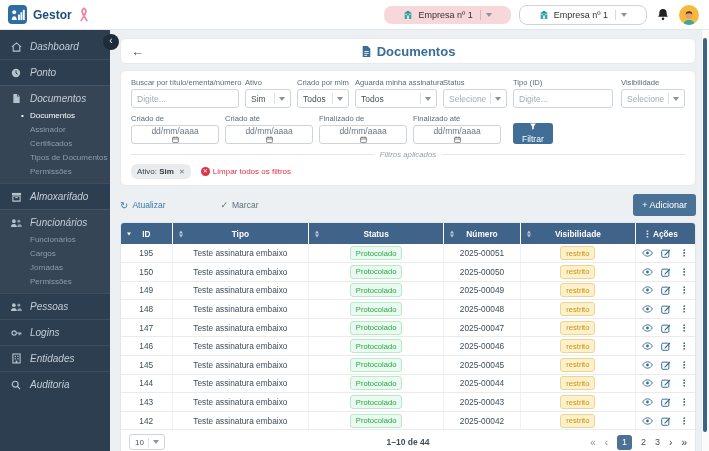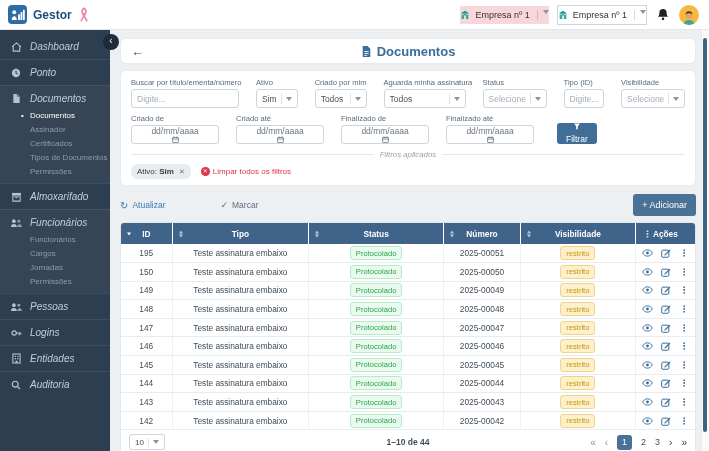--- a/index.html
+++ b/index.html
@@ -5,21 +5,21 @@
   * { margin:0; padding:0; box-sizing:border-box; }
   html,body { width:709px; height:451px; overflow:hidden; }
   body { font-family:"Liberation Sans","DejaVu Sans",sans-serif; background:#edf0f2; color:#3f4d5a; position:relative; }
 
   
   .topbar { height:30px; background:#fff; display:flex; align-items:center; justify-content:space-between; padding:0 10px 0 8px; border-bottom:1px solid #e4e7ea; position:relative; z-index:5; }
   .brand { display:flex; align-items:center; gap:6px; }
   .logo-box { width:19px; height:19px; background:#2d6da3; border-radius:4px; display:flex; align-items:center; justify-content:center; }
   .brand-name { font-size:12px; font-weight:bold; color:#1f4e79; }
   .top-right { display:flex; align-items:center; gap:8px; }
-  .company { display:flex; align-items:flex-start; gap:5px; font-size:9px; color:#333; padding:4px 0; border-radius:0; cursor:pointer; }
+  .company { display:flex; align-items:center; gap:5px; font-size:9px; color:#333; padding:4px 19px; border-radius:8px; cursor:pointer; }
   .company.pink { background:#f8d7da; }
   .company.plain { background:#fff; border:1px solid #ced4da; }
   .company .divider { width:1px; height:10px; background:rgba(0,0,0,.15); margin-left:2px; }
   .chev { width:0; height:0; border-left:3px solid transparent; border-right:3px solid transparent; border-top:4px solid #8a949e; display:inline-block; }
   .bell { margin:0 2px; cursor:pointer; display:flex; }
   .avatar { width:20px; height:20px; border-radius:50%; background:#f6b93d; overflow:hidden; display:flex; align-items:flex-end; justify-content:center; cursor:pointer; }
 
   
   .app { display:flex; height:421px; }
   .sidebar { width:110px; background:#2d3e50; height:100%; flex:none; padding-top:4px; position:relative; }
@@ -36,21 +36,21 @@
 
   .main { flex:1; padding:8px 13px 3px 10px; position:relative; overflow:hidden; }
 
   
   .card { background:#fff; border:1px solid #e6eaed; border-radius:6px; }
   .head-card { height:26px; display:flex; align-items:center; padding:0 10px; position:relative; margin-bottom:6px; }
   .back { font-size:13px; color:#3f4d5a; cursor:pointer; }
   .page-title { position:absolute; left:0; right:0; text-align:center; font-size:13px; font-weight:bold; color:#3a6d99; display:flex; align-items:center; justify-content:center; gap:5px; pointer-events:none; }
 
   .filter-card { padding:7px 10px 6px; margin-bottom:6px; }
-  .frow { display:flex; gap:17px; margin-bottom:6px; align-items:flex-end; }
+  .frow { display:flex; gap:6px; margin-bottom:6px; align-items:flex-end; }
   .ffield { display:flex; flex-direction:column; gap:2px; }
   .flabel { font-size:7.6px; color:#5a6b7b; white-space:nowrap; }
   .tinput { height:19px; border:1px solid #ced4da; border-radius:3px; font-size:8.5px; padding:0 5px; color:#495057; width:100%; font-family:inherit; }
   .tinput::placeholder { color:#a3adb7; }
   .select { height:19px; border:1px solid #ced4da; border-radius:3px; background:#fff; display:flex; align-items:center; padding:0 5px; font-size:8.5px; color:#495057; cursor:pointer; gap:4px; }
   .select .val { white-space:nowrap; overflow:hidden; }
   .select .val.muted { color:#a3adb7; }
   .sel-right { margin-left:auto; display:flex; align-items:center; gap:0; border-left:1px solid #dde2e6; padding-left:4px; height:11px; }
   .datebox { height:19px; border:1px solid #ced4da; border-radius:3px; display:flex; align-items:center; justify-content:space-between; padding:0 5px; font-size:8.5px; color:#6b7682; background:#fff; cursor:text;flex-direction:column; }
   .btn { border:none; border-radius:3px; background:#406e96; color:#fff; font-size:8.5px; display:inline-flex; align-items:center; gap:4px; padding:0 9px; height:21px; cursor:pointer; font-family:inherit; }

